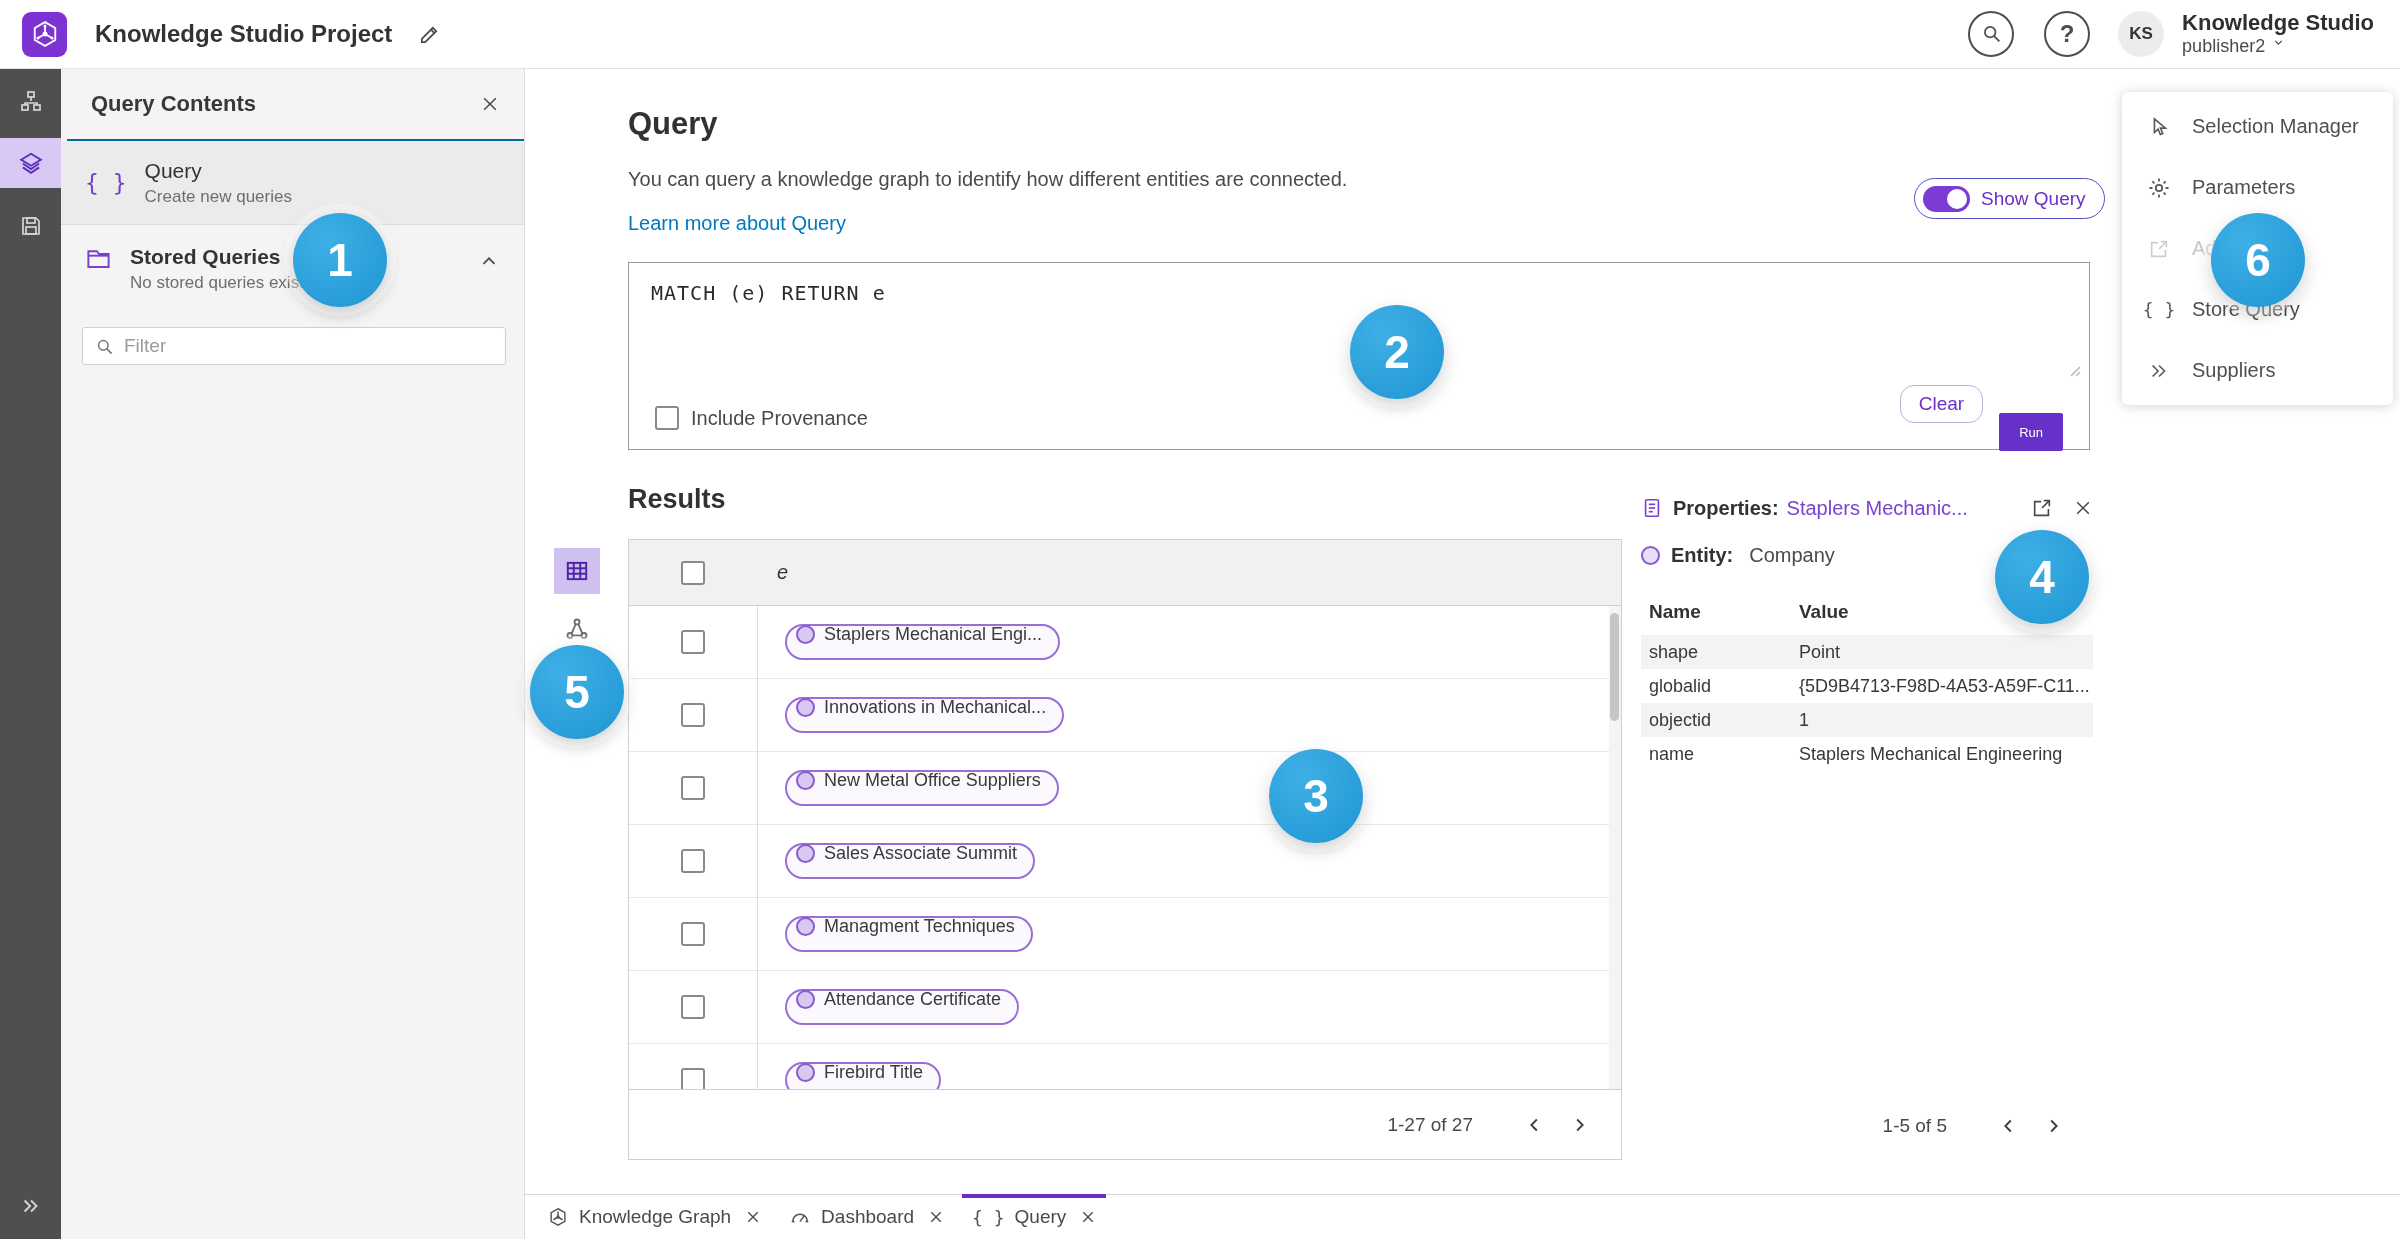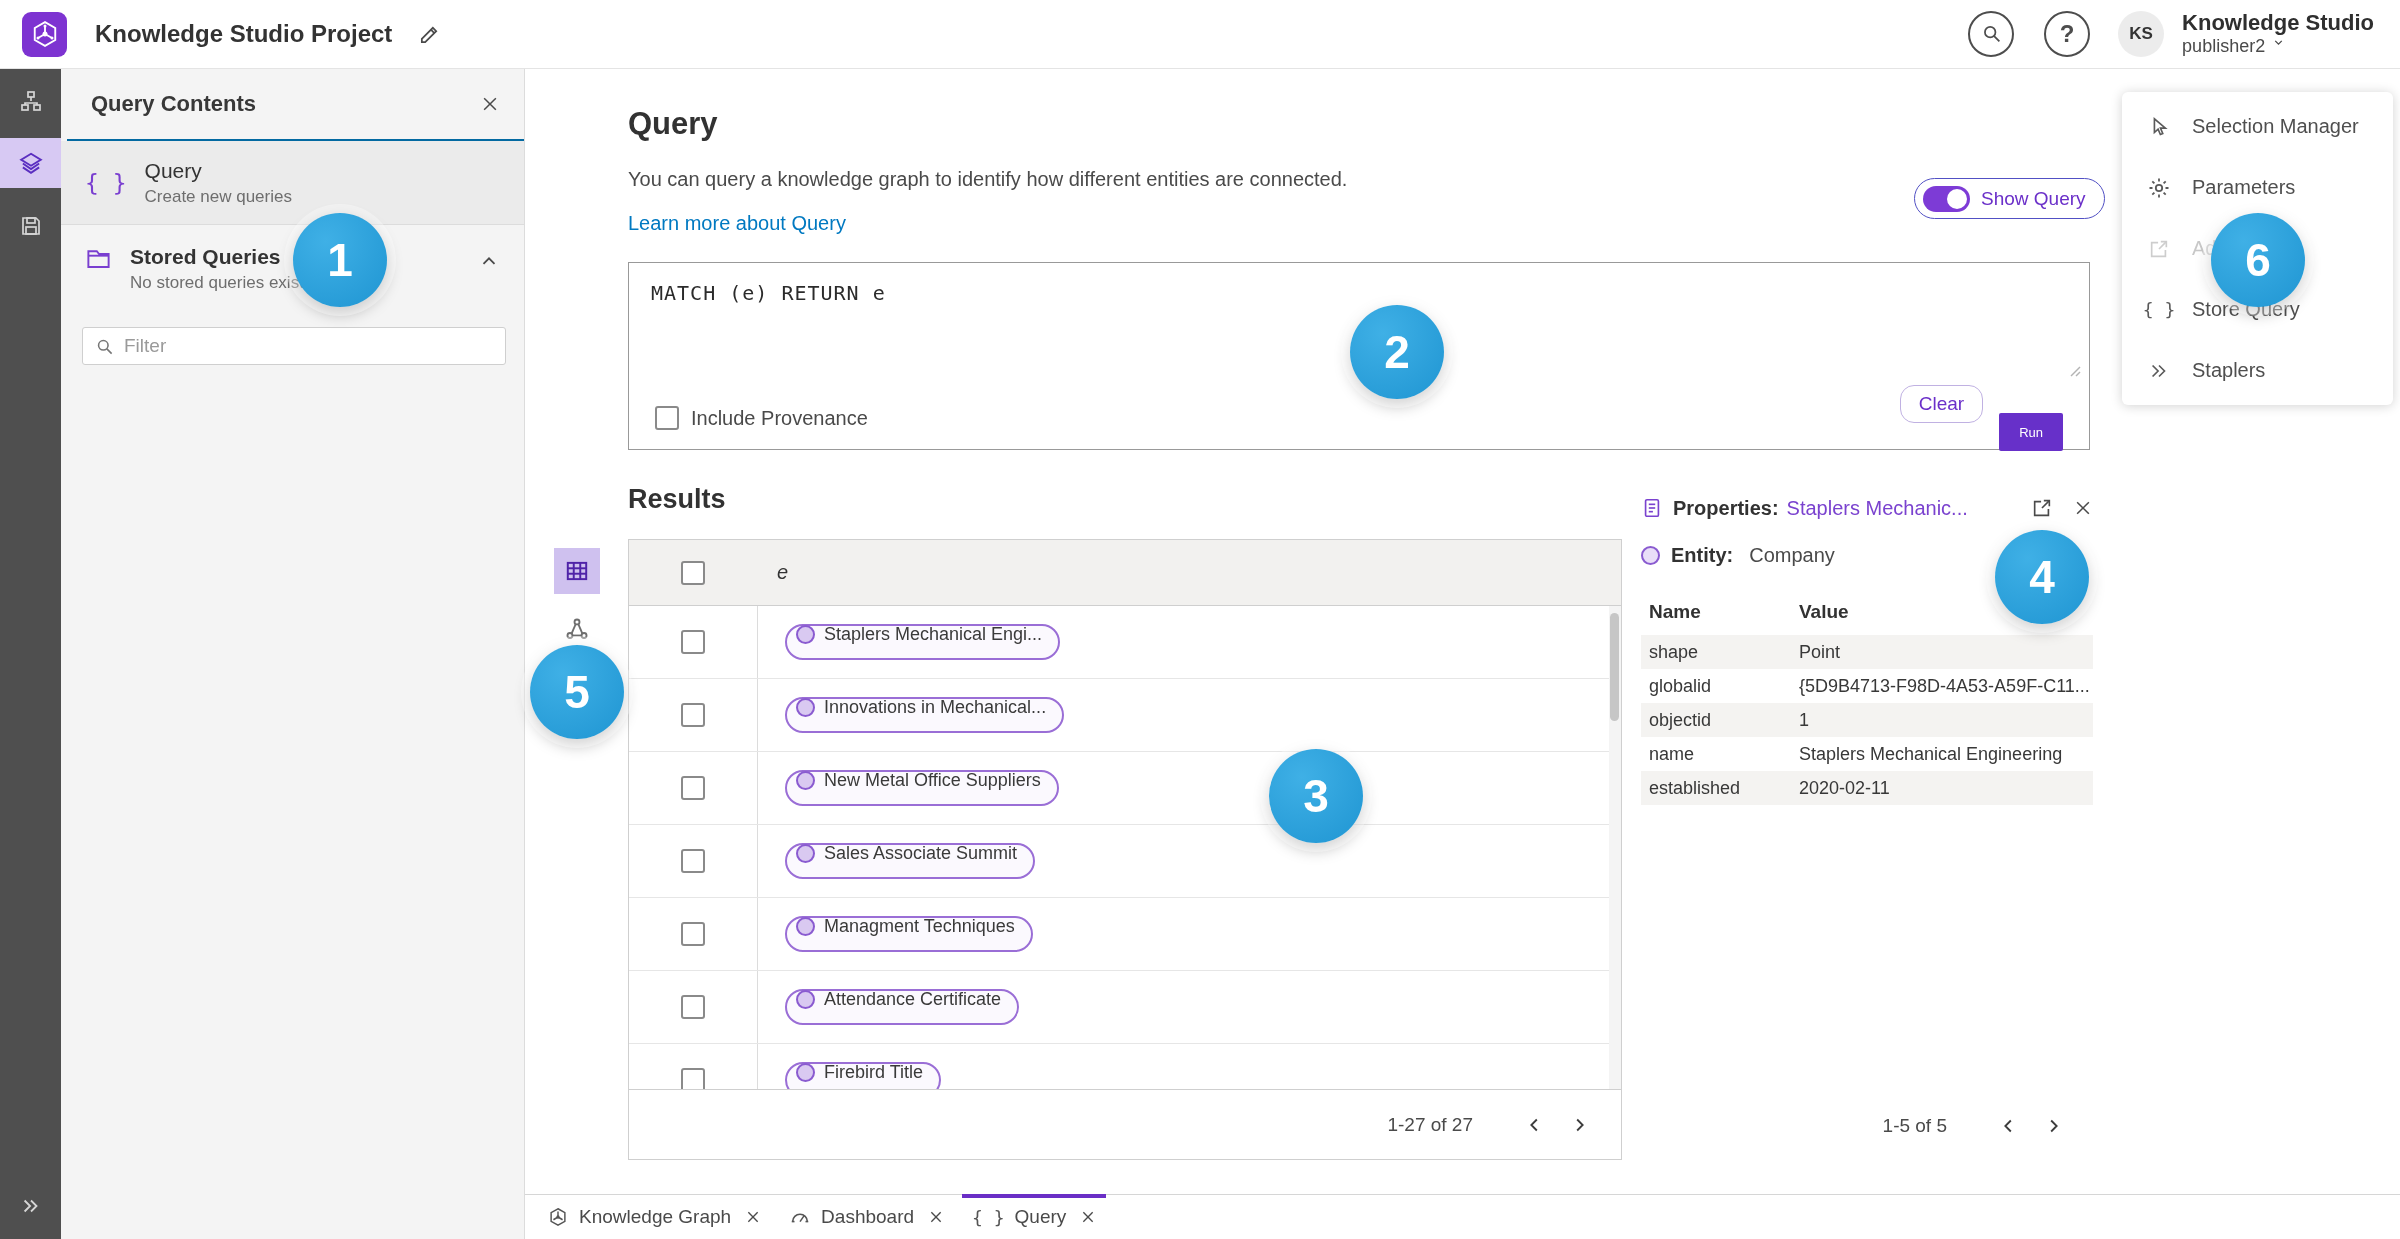--- a/index.html
+++ b/index.html
@@ -472,24 +472,20 @@
         <div class="pt-value">{5D9B4713-F98D-4A53-A59F-C11...</div>
       </div>
       <div class="pt-row">
         <div class="pt-name">objectid</div>
         <div class="pt-value">1</div>
       </div>
       <div class="pt-row">
         <div class="pt-name">name</div>
         <div class="pt-value">Staplers Mechanical Engineering</div>
       </div>
-      <div class="pt-row">
-        <div class="pt-name">established</div>
-        <div class="pt-value">2020-02-11</div>
-      </div>
     </div>
     <div class="props-page">
       <div class="page-text">1-5 of 5</div>
       <div class="page-btn">
         <svg width="22" height="22" viewBox="0 0 24 24" fill="none" stroke="currentColor" stroke-width="2">
             <polyline points="14 6 8 12 14 18"></polyline>
           </svg>
       </div>
       <div class="page-btn">
         <svg width="22" height="22" viewBox="0 0 24 24" fill="none" stroke="currentColor" stroke-width="2">
@@ -533,21 +529,21 @@
         </span>
       <span>Store Query</span>
     </div>
     <div class="tool-item">
       <span class="t-icon">
         <svg width="22" height="22" viewBox="0 0 24 24" fill="none" stroke="currentColor" stroke-width="1.8">
           <polyline points="5 6 11 12 5 18"></polyline>
             <polyline points="12 6 18 12 12 18"></polyline>
         </svg>
       </span>
-      <span>Staplers</span>
+      <span>Suppliers</span>
     </div>
   </div>
 
   <div id="tabbar">
     <div class="tab">
       <span class="t-ic">
         <svg width="22" height="22" viewBox="0 0 24 24" fill="none" stroke="currentColor" stroke-width="1.6">
           <polygon points="12 3 19.5 7.3 19.5 16.7 12 21 4.5 16.7 4.5 7.3"></polygon>
           <line x1="12" y1="12" x2="12" y2="6"></line>
             <line x1="12" y1="12" x2="17" y2="15"></line>

